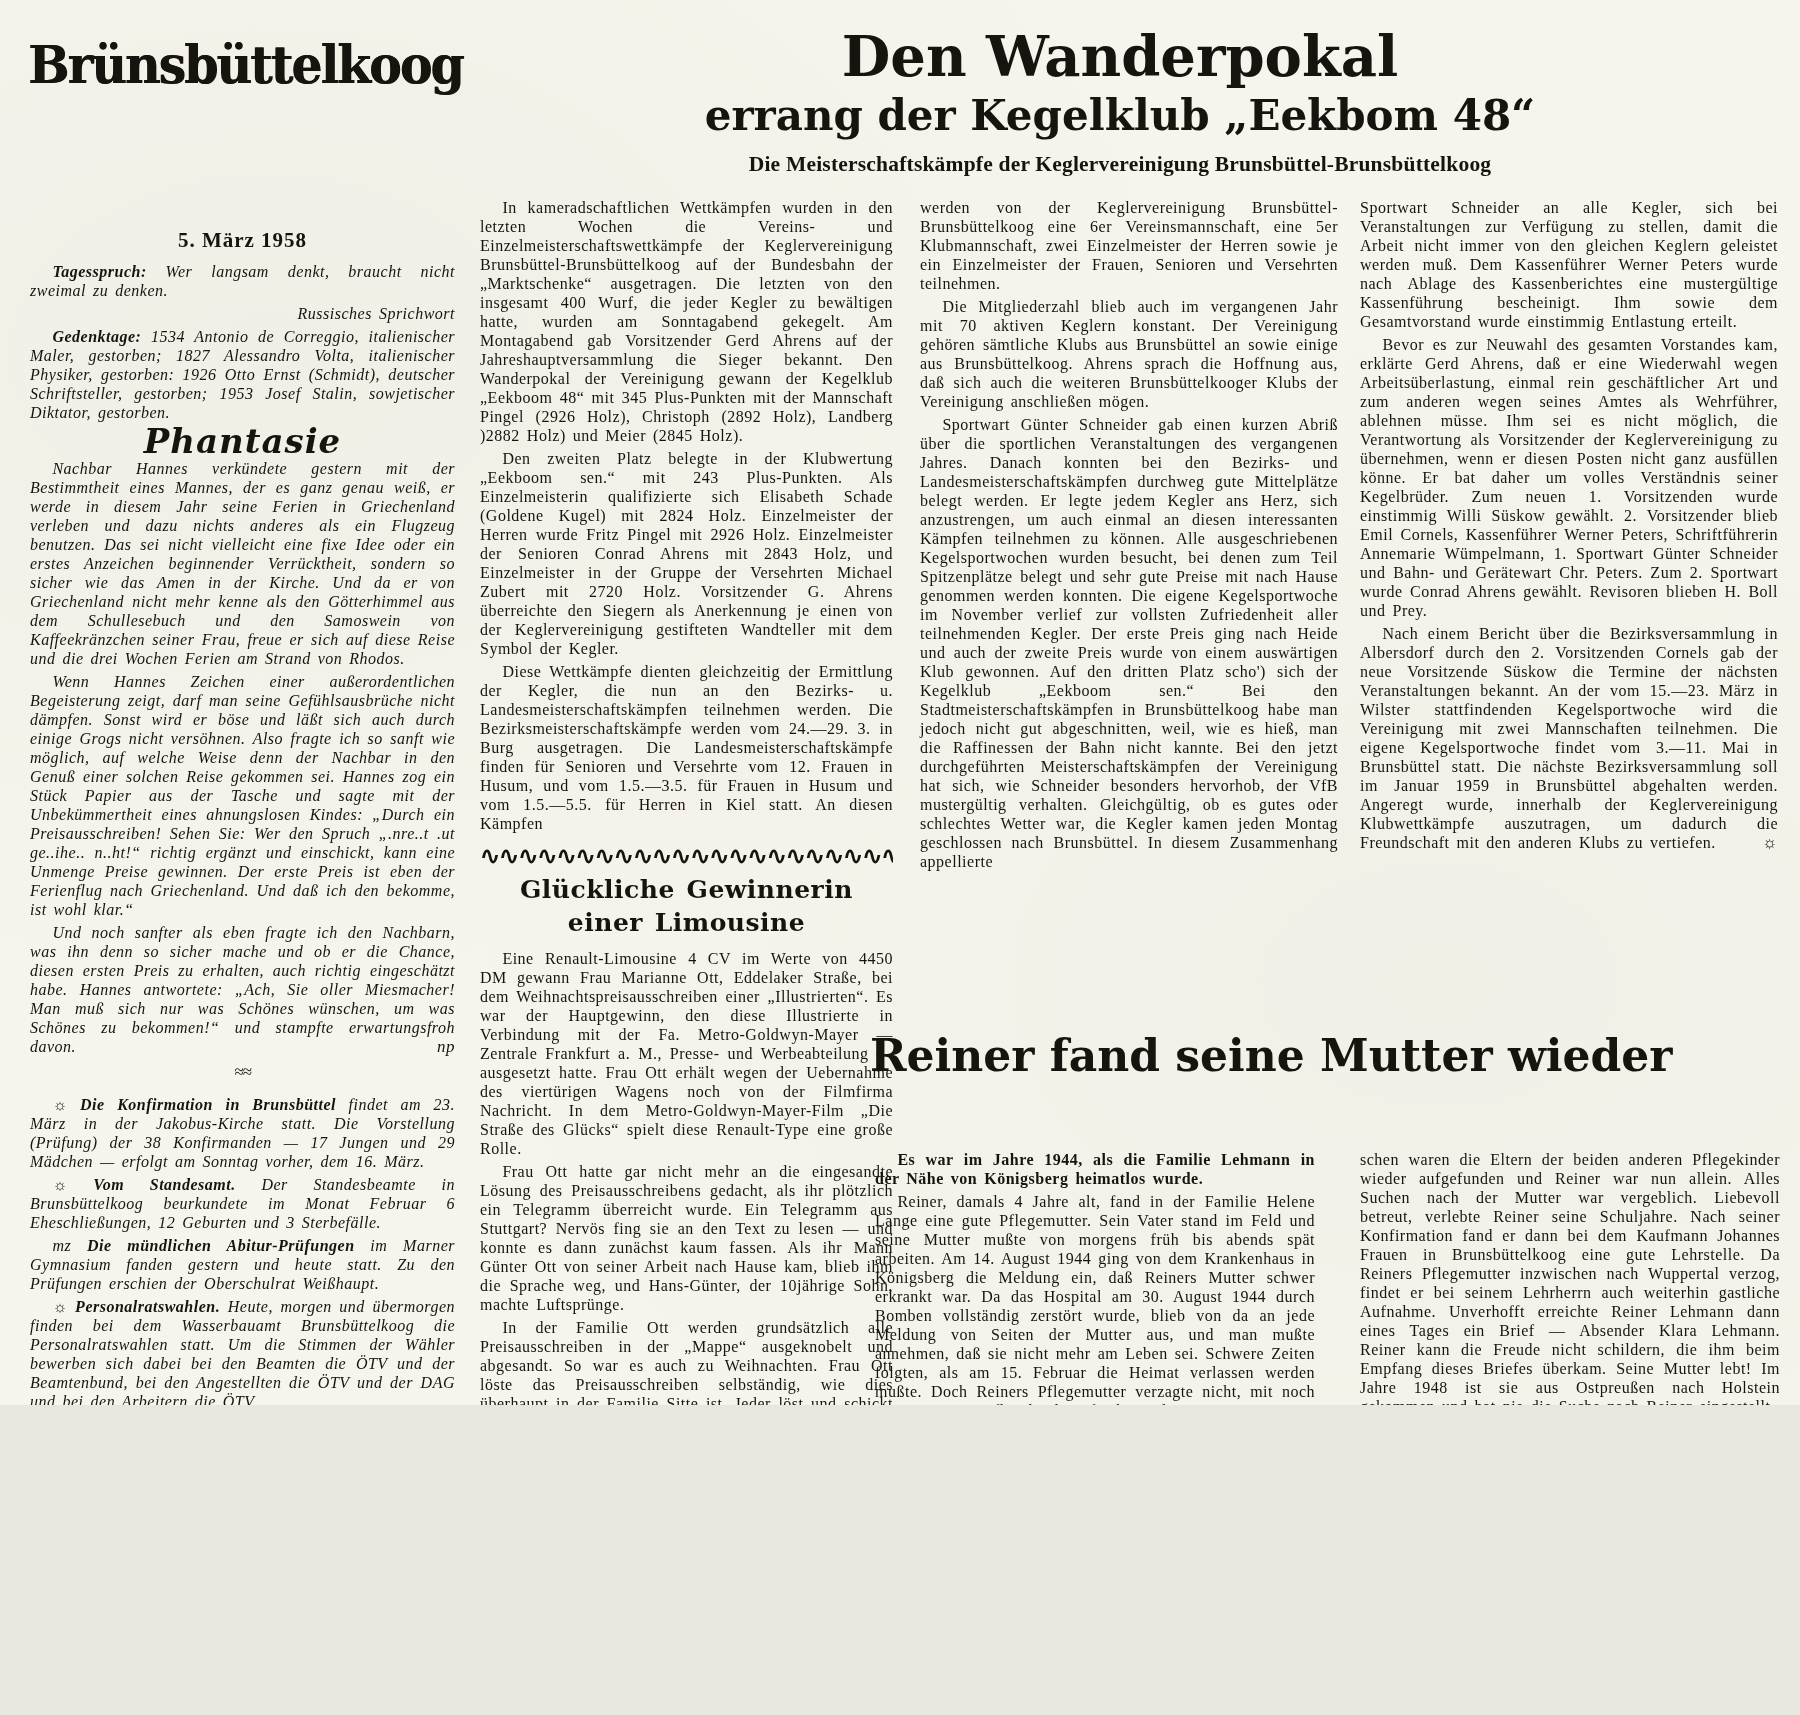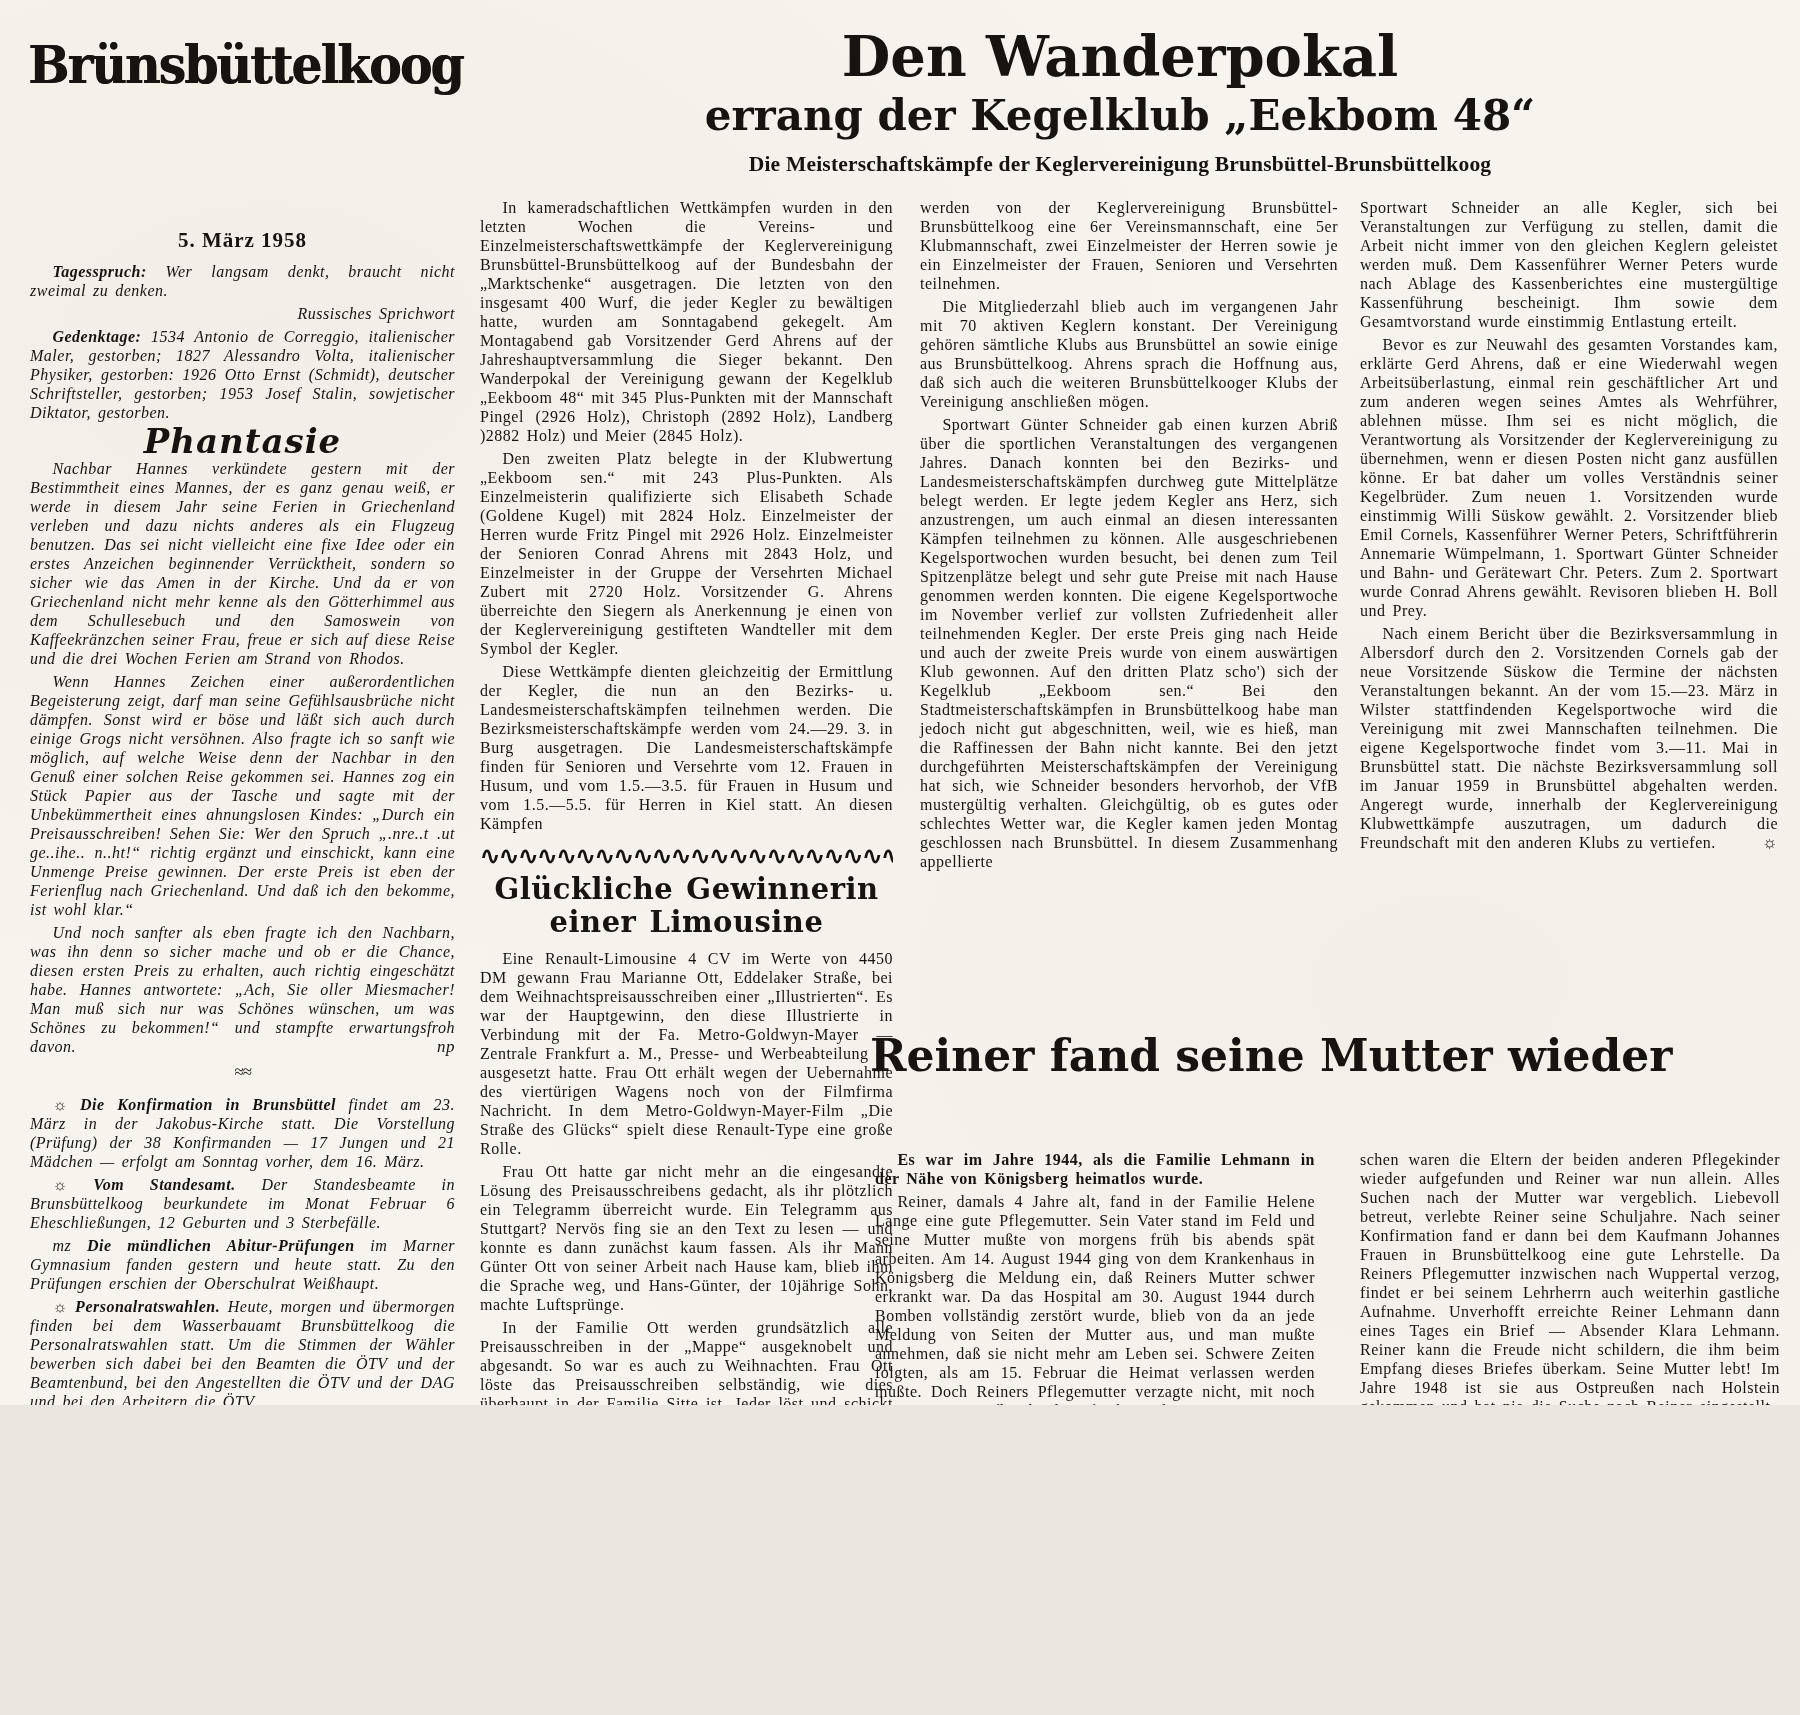--- a/index.html
+++ b/index.html
@@ -44,21 +44,21 @@
   .faint-rule{left:66px;top:1648px;width:200px;height:2px;background:rgba(23,20,15,0.25);}
   
   .head-block{left:480px;top:26px;width:1280px;text-align:center;}
   .head-l1{font-family:"DejaVu Serif", serif;font-weight:bold;font-size:56px;line-height:60px;letter-spacing:0px;}
   .head-l2{font-family:"DejaVu Serif", serif;font-weight:bold;font-size:42px;line-height:60px;white-space:nowrap;}
   .subhead{font-weight:bold;font-size:21.5px;margin-top:6px;letter-spacing:0.2px;}
   .col2{left:480px;top:198px;width:413px;}
   .col3{left:920px;top:198px;width:418px;}
   .col4{left:1360px;top:198px;width:418px;}
   .wave{ text-align:center;font-size:24px;font-weight:bold;letter-spacing:-1px;line-height:22px; margin:12px 0 6px 0;white-space:nowrap;overflow:hidden;}
-  .lim-head{ text-align:center;font-weight:bold;font-size:29px;line-height:33px;font-family:"DejaVu Serif", serif;margin:6px 0 10px 0;}
+  .lim-head{ text-align:center;font-weight:bold;font-size:25px;line-height:33px;font-family:"DejaVu Serif", serif;margin:6px 0 10px 0;}
   
   .reiner-head-block{left:870px;top:1032px;width:640px;text-align:center;}
   .reiner-h{font-family:"DejaVu Serif", serif;font-weight:bold;font-size:44px;line-height:48px;white-space:nowrap;}
   .reiner-sub{font-weight:bold;font-size:22px;margin-top:8px;}
   .reiner-left{left:875px;top:1150px;width:440px;}
   .reiner-right{left:1360px;top:1150px;width:420px;}
   .lead-bold{font-weight:bold;}
 </style>
 </head>
 <body>
@@ -88,21 +88,21 @@
     <p>
       <span>Und noch sanfter als eben fragte ich den Nachbarn, was ihn denn so sicher mache und ob er die Chance, diesen ersten Preis zu erhalten, auch richtig eingeschätzt habe. Hannes antwortete: „Ach, Sie oller Miesmacher! Man muß sich nur was Schönes wünschen, um was Schönes zu bekommen!“ und stampfte erwartungsfroh davon.</span>
       <span class="endmark">np</span>
     </p>
     <div class="squiggle">≈≈</div>
 
     <div class="news">
       <p>
         <span class="marker">☼</span>
         <b>Die Konfirmation in Brunsbüttel</b>
-        <span>findet am 23. März in der Jakobus-Kirche statt. Die Vorstellung (Prüfung) der 38 Konfirmanden — 17 Jungen und 21 Mädchen — erfolgt am Sonntag vorher, dem 16. März.</span>
+        <span>findet am 23. März in der Jakobus-Kirche statt. Die Vorstellung (Prüfung) der 38 Konfirmanden — 17 Jungen und 29 Mädchen — erfolgt am Sonntag vorher, dem 16. März.</span>
       </p>
       <p>
         <span class="marker">☼</span>
         <b>Vom Standesamt.</b>
         <span>Der Standesbeamte in Brunsbüttelkoog beurkundete im Monat Februar 6 Eheschließungen, 12 Geburten und 3 Sterbefälle.</span>
       </p>
       <p>
         <span class="marker">mz</span>
         <b>Die mündlichen Abitur-Prüfungen</b>
         <span>im Marner Gymnasium fanden gestern und heute statt. Zu den Prüfungen erschien der Oberschulrat Weißhaupt.</span>

